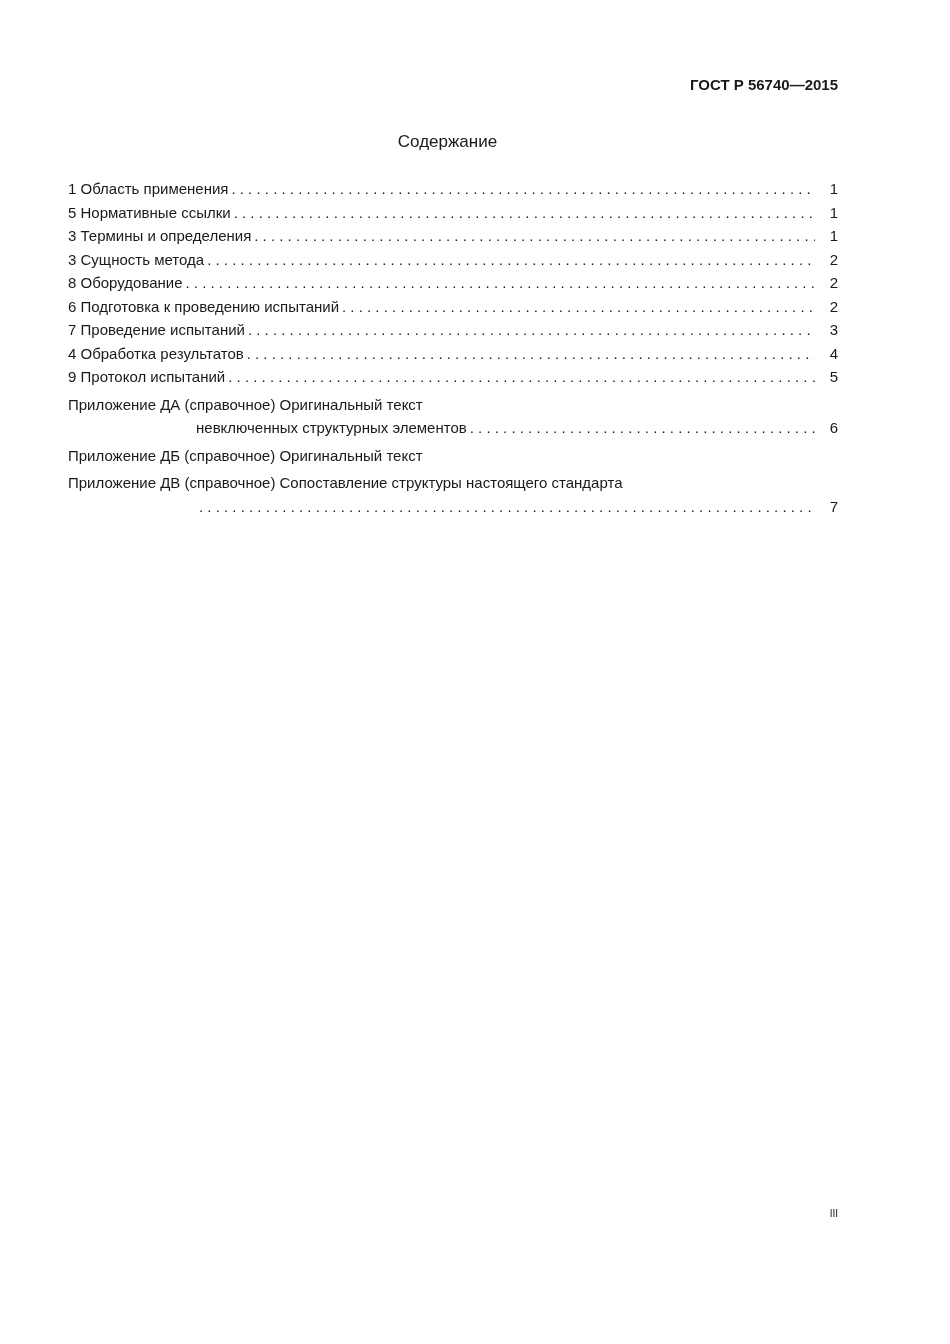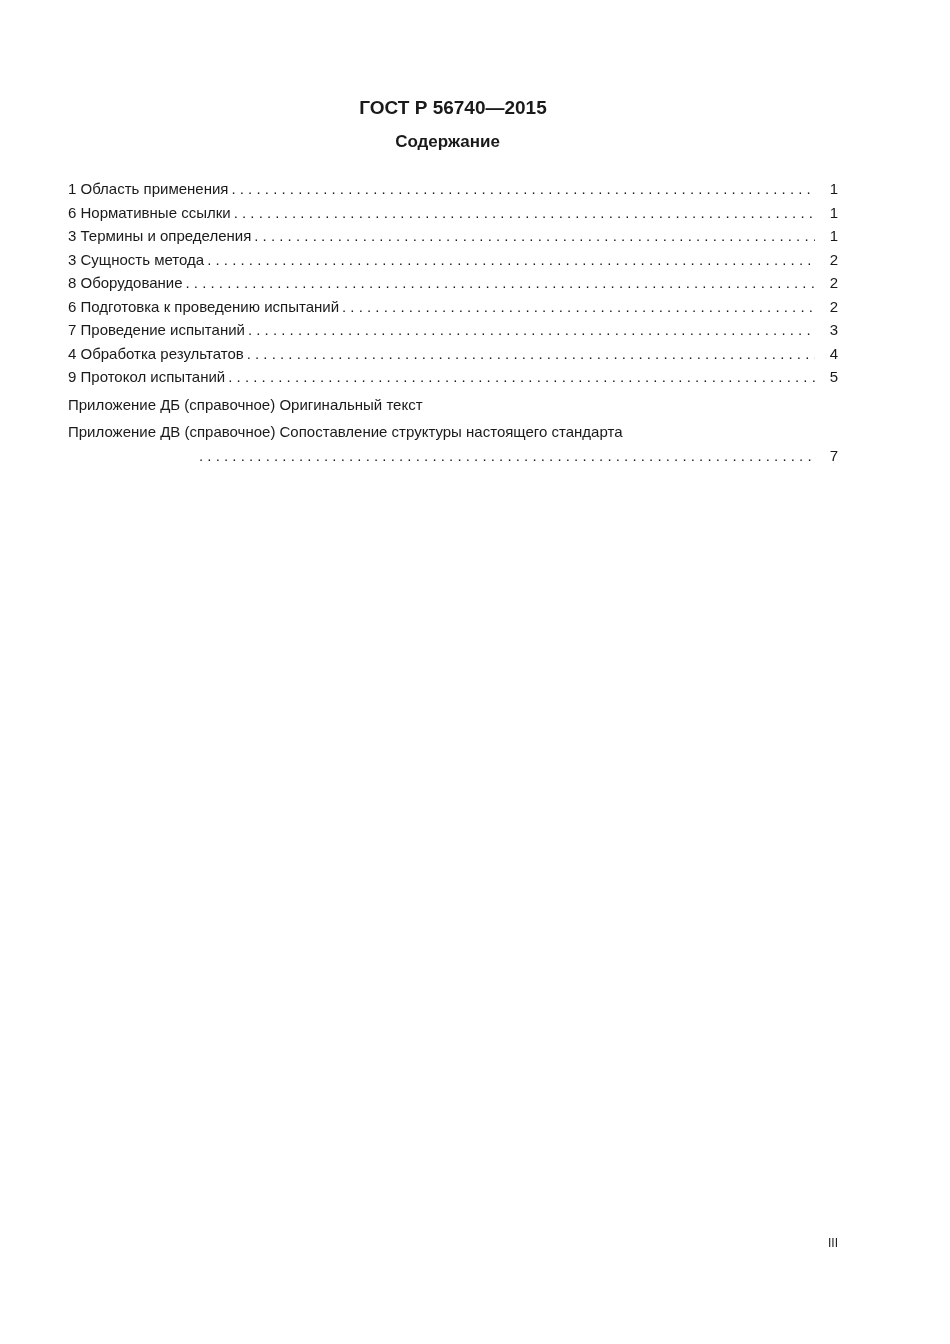--- a/index.html
+++ b/index.html
@@ -11,34 +11,34 @@
   .page {
     position: relative;
     width: 950px;
     height: 1344px;
     background: #ffffff;
     margin: 0 auto;
     overflow: hidden;
   }
   .header {
     position: absolute;
-    top: 97px;
+    top: 76px;
     left: 68px;
     right: 112px;
-    text-align: center;
+    text-align: right;
     font-weight: bold;
-    font-size: 19px;
+    font-size: 15px;
   }
   .title {
     position: absolute;
     top: 132px;
     left: 57px;
     right: 112px;
     text-align: center;
-    font-weight: bold;
+    font-weight: normal;
     font-size: 17px;
   }
   .toc {
     position: absolute;
     top: 177px;
     left: 68px;
     right: 112px;
     font-size: 15px;
     line-height: 23.5px;
   }
@@ -65,41 +65,40 @@
     min-width: 18px;
     text-align: right;
     white-space: nowrap;
   }
   .footer {
     position: absolute;
     top: 1208px;
     left: 68px;
     right: 112px;
     text-align: right;
-    font-size: 12px;
-    margin-top: 28px;
+    font-size: 10px;
   }
 </style>
 </head>
 <body>
 
 <div class="page">
   <div class="header">ГОСТ Р 56740—2015</div>
   <div class="title">Содержание</div>
   <div class="toc" id="toc">
       <div class="toc-entry">
         <div class="toc-line">
           <span class="toc-text">1 Область применения</span>
           <span class="leader"></span>
           <span class="toc-page">1</span>
         </div>
       </div>
       <div class="toc-entry">
         <div class="toc-line">
-          <span class="toc-text">6 Нормативные ссылки</span>
+          <span class="toc-text">5 Нормативные ссылки</span>
           <span class="leader"></span>
           <span class="toc-page">1</span>
         </div>
       </div>
       <div class="toc-entry">
         <div class="toc-line">
           <span class="toc-text">3 Термины и определения</span>
           <span class="leader"></span>
           <span class="toc-page">1</span>
         </div>
@@ -140,20 +139,28 @@
         </div>
       </div>
       <div class="toc-entry">
         <div class="toc-line">
           <span class="toc-text">9 Протокол испытаний</span>
           <span class="leader"></span>
           <span class="toc-page">5</span>
         </div>
       </div>
       <div class="toc-entry appendix">
+        <div class="toc-head">Приложение ДА (справочное) Оригинальный текст</div>
+        <div class="toc-line indent">
+          <span class="toc-text">невключенных структурных элементов</span>
+          <span class="leader"></span>
+          <span class="toc-page">6</span>
+        </div>
+      </div>
+      <div class="toc-entry appendix">
         <div class="toc-head">Приложение ДБ (справочное) Оригинальный текст</div>
       </div>
       <div class="toc-entry appendix">
         <div class="toc-head">Приложение ДВ (справочное) Сопоставление структуры настоящего стандарта</div>
         <div class="toc-line indent">
           <span class="leader"></span>
           <span class="toc-page">7</span>
         </div>
       </div>
     </div>

